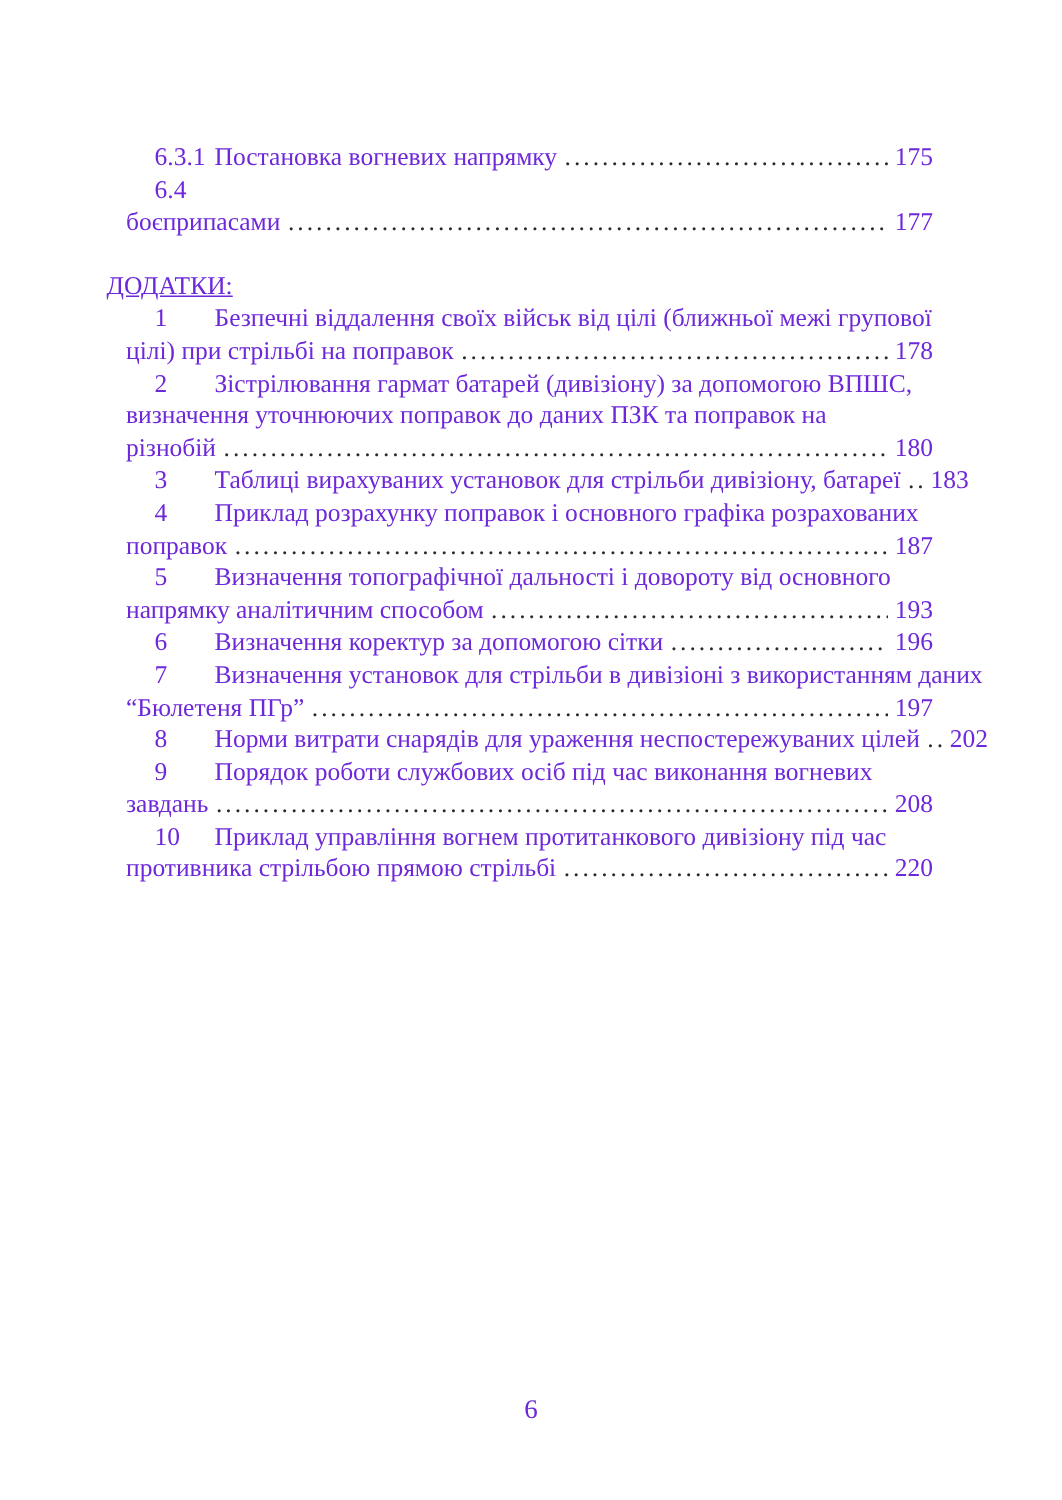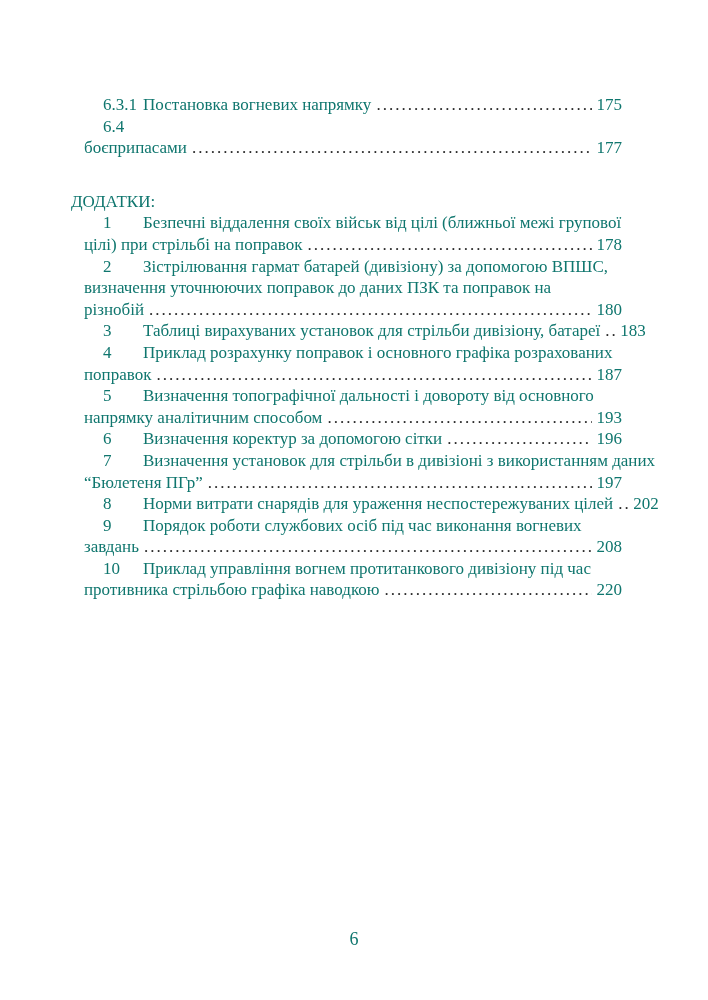--- a/index.html
+++ b/index.html
@@ -5,21 +5,21 @@
   html, body {
     margin: 0;
     padding: 0;
     background: #ffffff;
   }
   .page {
     position: relative;
     width: 708px;
     height: 1000px;
     background: #ffffff;
-    color: #0f766e;
+    color: #6d28d9;
     font-family: "Liberation Serif", "DejaVu Serif", serif;
     font-size: 17px;
     line-height: 21.6px;
     overflow: hidden;
   }
   .toc {
     position: absolute;
     top: 94px;
     left: 71px;
     width: 551px; 
@@ -28,21 +28,21 @@
   .line {
     display: flex;
     align-items: baseline;
     white-space: nowrap;
     height: 21.6px;
   }
   .line.first { padding-left: 32px; }   
   .line.first .num { flex: 0 0 40px; }  
   .line.cont  { padding-left: 13px; }   
   .line.label { padding-left: 0; }      
-  .line.gap   { margin-top: 32px; }     
+  .line.gap   { margin-top: 21px; text-decoration: underline; }     
   .txt { flex: 0 0 auto; }
   .dots {
     flex: 1 1 auto;
     overflow: hidden;
     min-width: 10px;
     margin: 0 5px;
     color: #2a2a2a;
   }
   .dots::after {
     content: "........................................................................................................................................";
@@ -154,21 +154,21 @@
       <div class="line cont">
         <span class="txt">завдань</span>
         <span class="dots"></span>
         <span class="pg">208</span>
       </div>
       <div class="line first">
         <span class="num">10</span>
         <span class="txt">Приклад управління вогнем протитанкового дивізіону під час</span>
       </div>
       <div class="line cont">
-        <span class="txt">противника стрільбою графіка наводкою</span>
+        <span class="txt">противника стрільбою прямою стрільбі</span>
         <span class="dots"></span>
         <span class="pg">220</span>
       </div>
     </div>
   <div class="footer">
     <span>6</span>
   </div>
 </div>
 
 </body></html>

